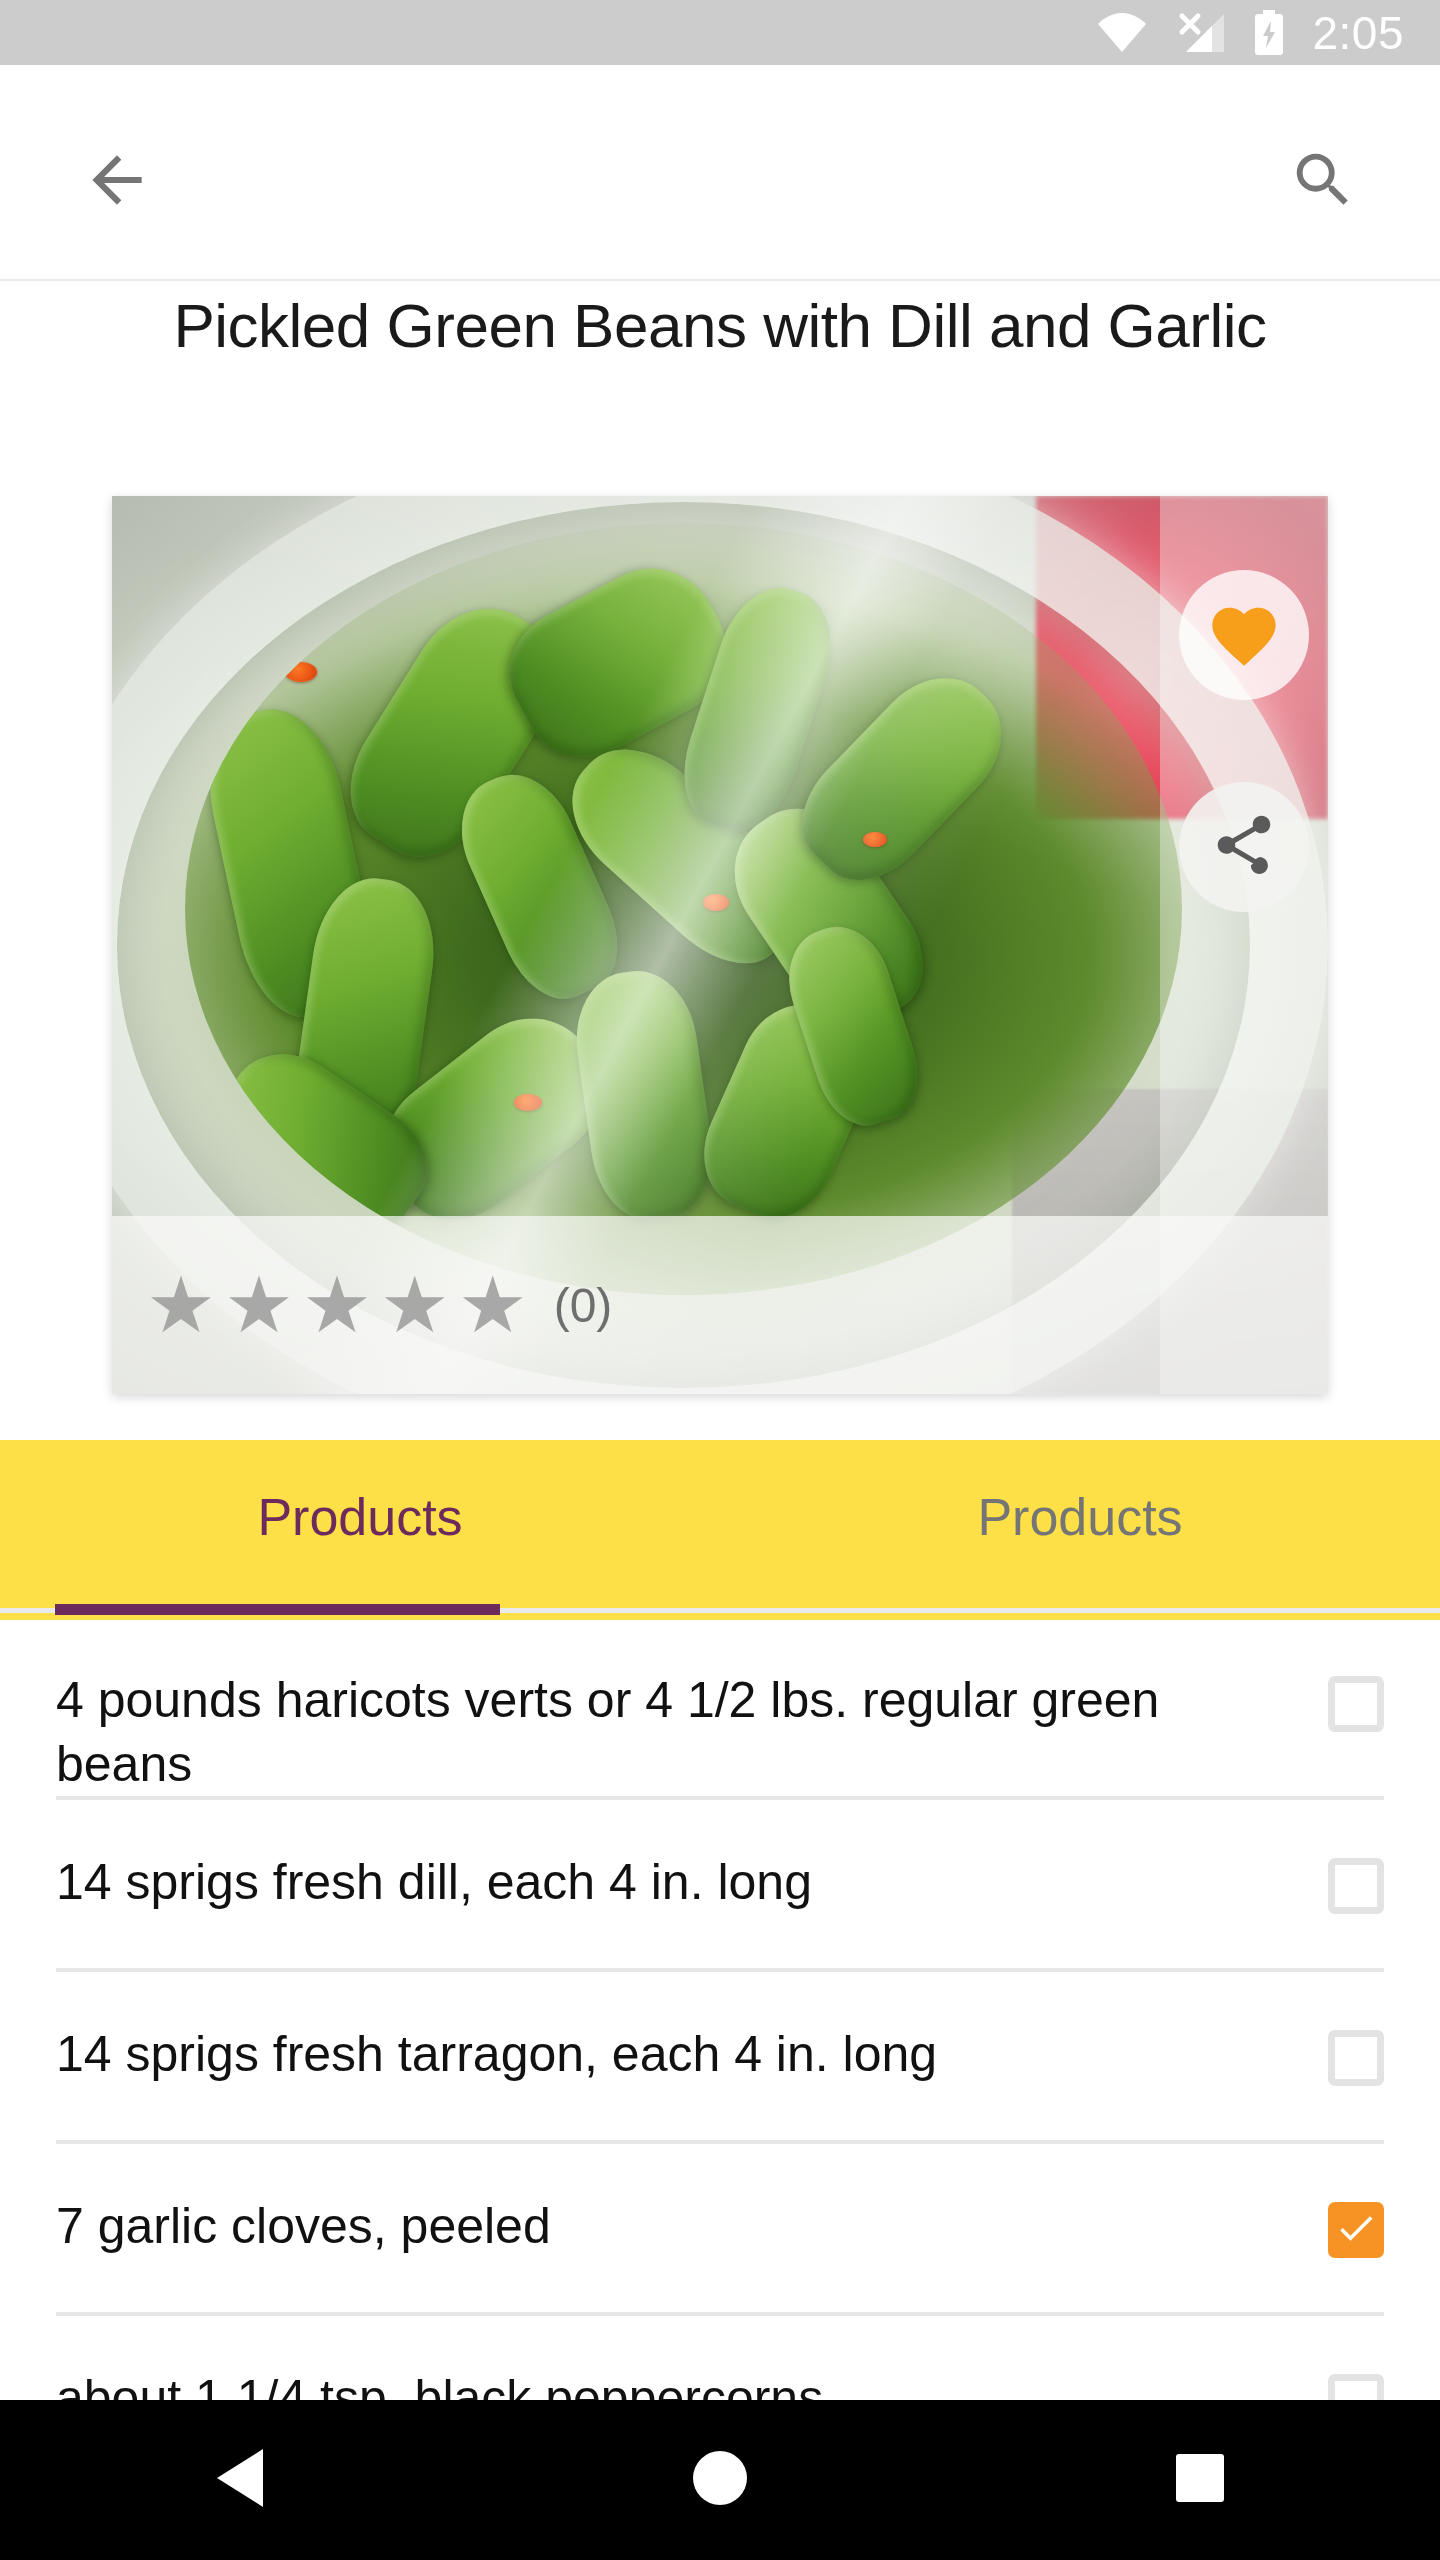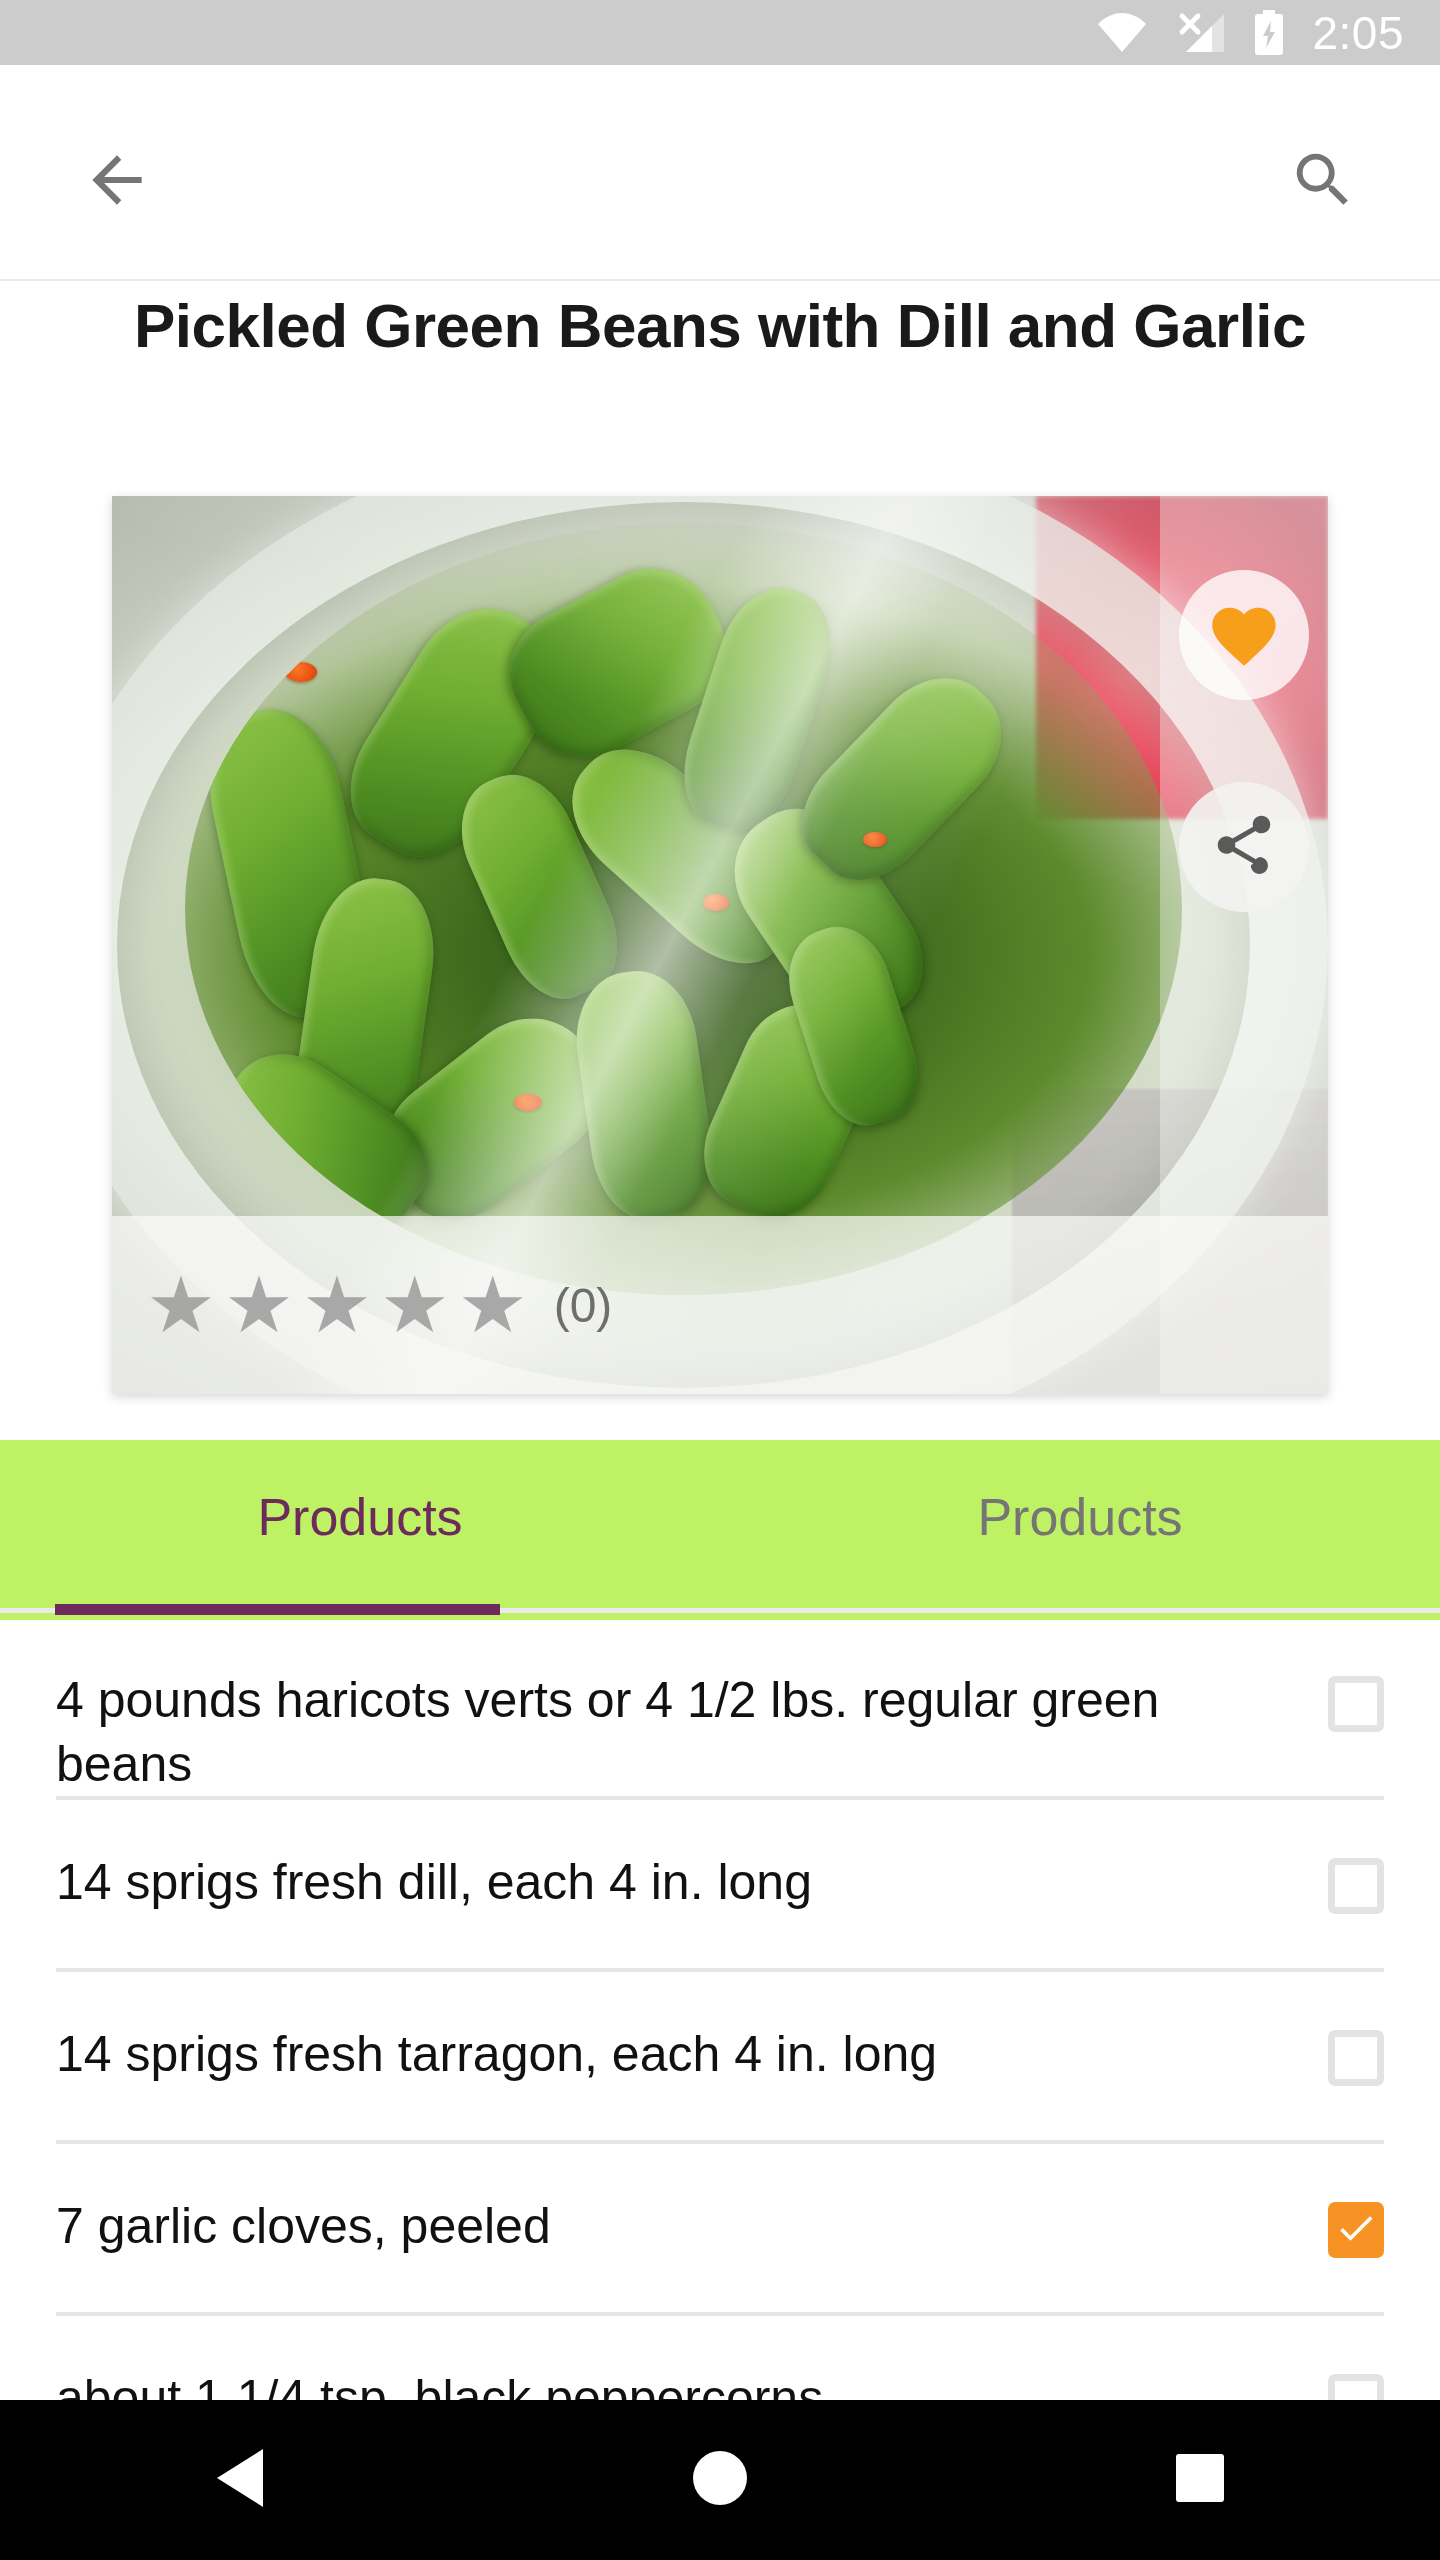--- a/index.html
+++ b/index.html
@@ -32,21 +32,21 @@
     padding:0 62px;
     border-bottom:2px solid #e9e9e9;
   }
   .tb-btn { width:110px; height:110px; display:flex; align-items:center; justify-content:center; cursor:pointer; }
 
   
   .recipe-title {
     position:absolute; top:295px; left:60px; width:1320px;
     text-align:center;
     font-size:62px; line-height:1.0;
-    color:#1a1a1a; font-weight:700;
+    color:#1a1a1a; font-weight:400;
     letter-spacing:-0.5px;
   }
 
   
   .hero-wrap {
     position:absolute; left:112px; top:496px; width:1216px; height:898px;
     overflow:hidden;
     box-shadow:0 3px 10px rgba(0,0,0,0.16);
   }
   .hero-photo { position:absolute; inset:0; }
@@ -124,21 +124,21 @@
     background:rgba(250,250,248,0.72);
     display:flex; align-items:center;
     padding-left:34px; gap:8px;
   }
   .star { font-size:78px; color:#9e9e9e; line-height:1; opacity:0.88; letter-spacing:0px; }
   .rating-count { font-size:48px; color:#6e6e6e; margin-left:18px; }
 
   
   .tabs {
     position:absolute; left:0; top:1440px; width:1440px; height:180px;
-    background:#bef264;
+    background:#fde047;
     display:flex;
   }
   .tab {
     flex:1; display:flex; align-items:center; justify-content:center;
     font-size:52px; color:#757575; cursor:pointer;
     position:relative; padding-bottom:26px;
   }
   .tab.active { color:#6d2a5c; }
   .tab-underline {
     position:absolute; left:55px; top:1604px; width:445px; height:11px;

